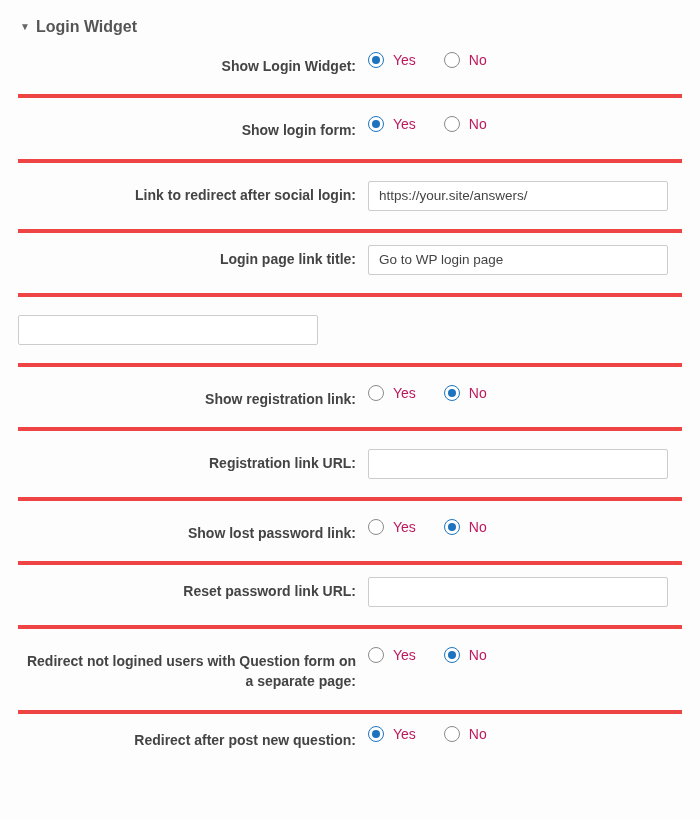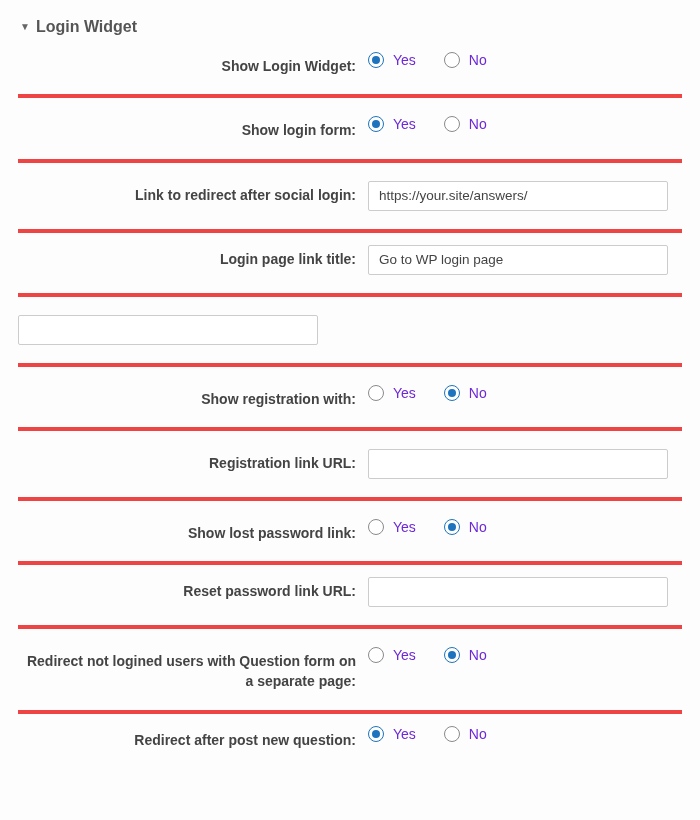--- a/index.html
+++ b/index.html
@@ -46,21 +46,21 @@
     flex: 1;
     display: flex;
     align-items: center;
     gap: 28px;
   }
   .radio-opt {
     display: inline-flex;
     align-items: flex-end;
     gap: 9px;
     font-size: 14px;
-    color: #6d28d9;
+    color: #be185d;
     cursor: pointer;
     user-select: none;
   }
   .radio {
     width: 16px; height: 16px;
     border: 1px solid #8a8a8a;
     border-radius: 50%;
     background: #fff;
     position: relative;
     display: inline-block;
@@ -143,21 +143,21 @@
       </div>
     </div>
 
     <div class="row">
       <div class="control-col">
         <input type="text" class="text-input" value="" style="">
       </div>
     </div>
 
     <div class="row">
-      <div class="label-col">Show registration with:</div>
+      <div class="label-col">Show registration link:</div>
       <div class="control-col">
         <label class="radio-opt">
           <span class="radio"></span>
           <span>Yes</span>
         </label>
         <label class="radio-opt">
           <span class="radio checked"></span>
           <span>No</span>
         </label>
       </div>

